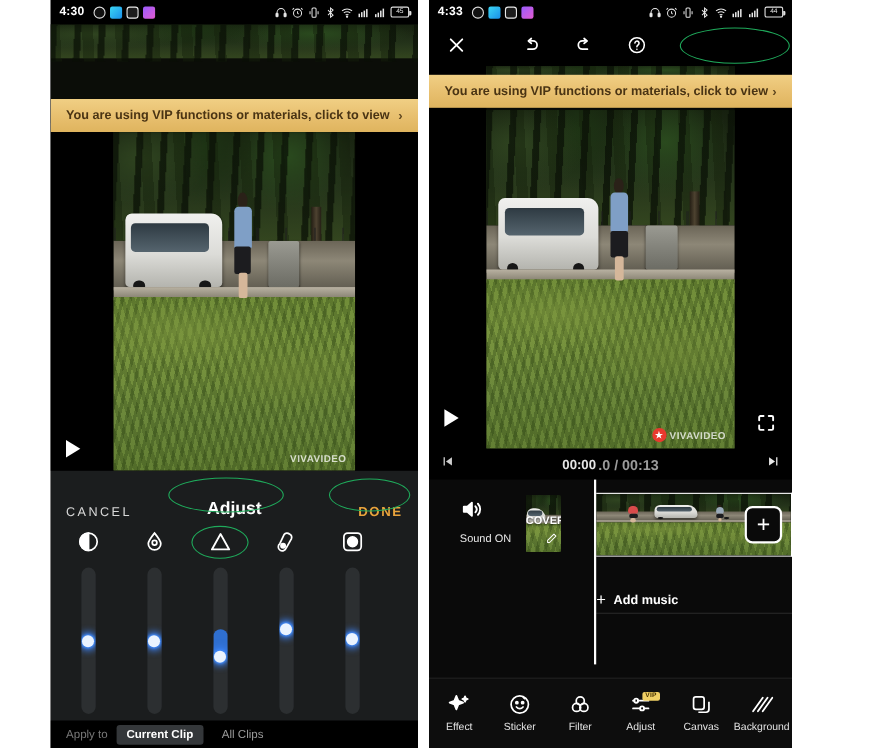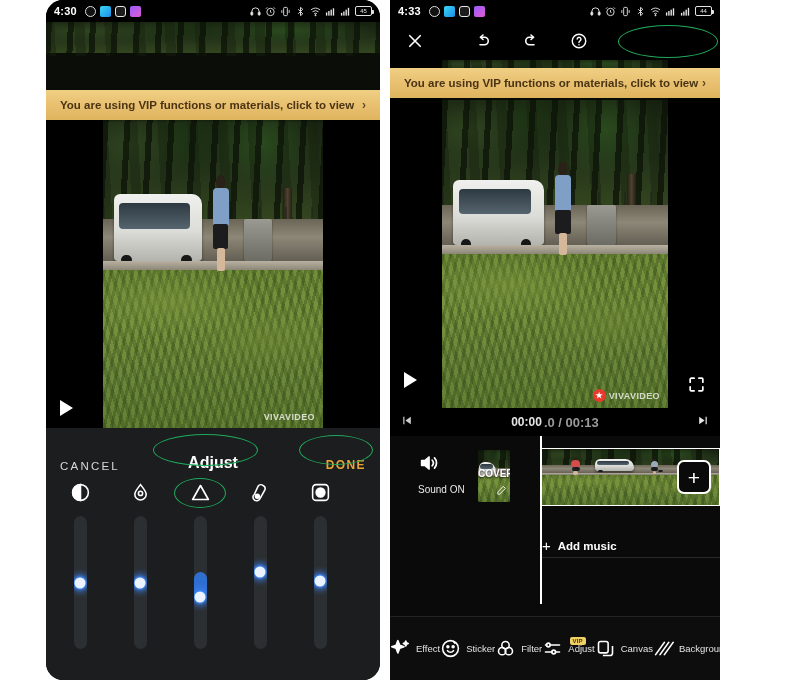--- a/index.html
+++ b/index.html
@@ -6,21 +6,21 @@
   html, body {
     width: 800px; height: 680px;
     background: #ffffff;
     font-family: "Liberation Sans", sans-serif;
     overflow: hidden;
   }
   #root { position: relative; width: 800px; height: 680px; background: #fff; }
 
   
   .phone { position: absolute; top: 0; height: 680px; background: #000; overflow: hidden; }
-  #phone-left  { left: 46px;  width: 334px; border-radius: 17px; }
+  #phone-left  { left: 46px;  width: 334px; }
   #phone-right { left: 390px; width: 330px; }
 
   
   .statusbar {
     position: relative; height: 22px; background: #000;
     display: flex; align-items: center; justify-content: center; gap: 4px;
     padding: 0 8px; z-index: 30;
   }
   .sb-time { color:#fff; font-size:11px; font-weight:700; letter-spacing:.2px; }
   .sb-left-icons { display:flex; align-items:center; gap:4px; margin-left:4px; }
@@ -176,21 +176,21 @@
   .add-clip{position:absolute;right:8px;top:11px;width:34px;height:34px;border:2px solid #fff;border-radius:7px;
     display:flex;align-items:center;justify-content:center;color:#fff;font-size:21px;font-weight:300;line-height:1;background:#0a0a0a;}
   .playhead{position:absolute;left:150px;top:0;width:2px;height:168px;background:#fff;}
 
   .music-row{position:absolute;left:152px;right:0;top:84px;height:24px;display:flex;align-items:center;
     border-bottom:1px solid #2a2a2a;color:#fff;font-size:11.5px;font-weight:600;gap:7px;}
   .music-plus{font-size:15px;font-weight:400;line-height:1;}
 
   .bottomnav{position:absolute;left:0;right:0;bottom:0;height:64px;background:#0d0d0d;
     border-top:1px solid #232323;display:flex;align-items:center;}
-  .nav-item{flex:1;display:flex;align-items:center;justify-content:center;gap:5px;position:relative;color:#fff;}
+  .nav-item{flex:1;display:flex;flex-direction:column;align-items:center;justify-content:center;gap:5px;position:relative;color:#fff;}
   .nav-item svg{width:21px;height:21px;}
   .nav-lbl{font-size:9.5px;color:#e2e2e2;}
   .vip-tag{position:absolute;top:-1px;left:52%;background:#f0cf64;color:#4a3400;font-size:6px;font-weight:800;
     padding:1px 3px;border-radius:2px;letter-spacing:.2px;}
 </style>
 </head>
 <body>
 
 <div id="root">
 
@@ -366,20 +366,25 @@
                 </svg>
               </div>
             <div class="s-track">
                 <div class="s-thumb" style="top:49%"></div>
               </div>
           </div>
           <span class="ellipse" style="left:128px;top:6px;width:52px;height:30px;"></span>
         </div>
       </div>
 
+      <div class="ap-footer">
+        <span class="apply-label">Apply to</span>
+        <span class="chip sel">Current Clip</span>
+        <span class="chip">All Clips</span>
+      </div>
     </div>
   </div>
 
   <div class="phone" id="phone-right">
 
     <div class="statusbar">
       <span class="sb-time">4:33</span>
       <span class="sb-left-icons">
         <span class="sq msg"></span>
         <span class="sq tel"></span>

